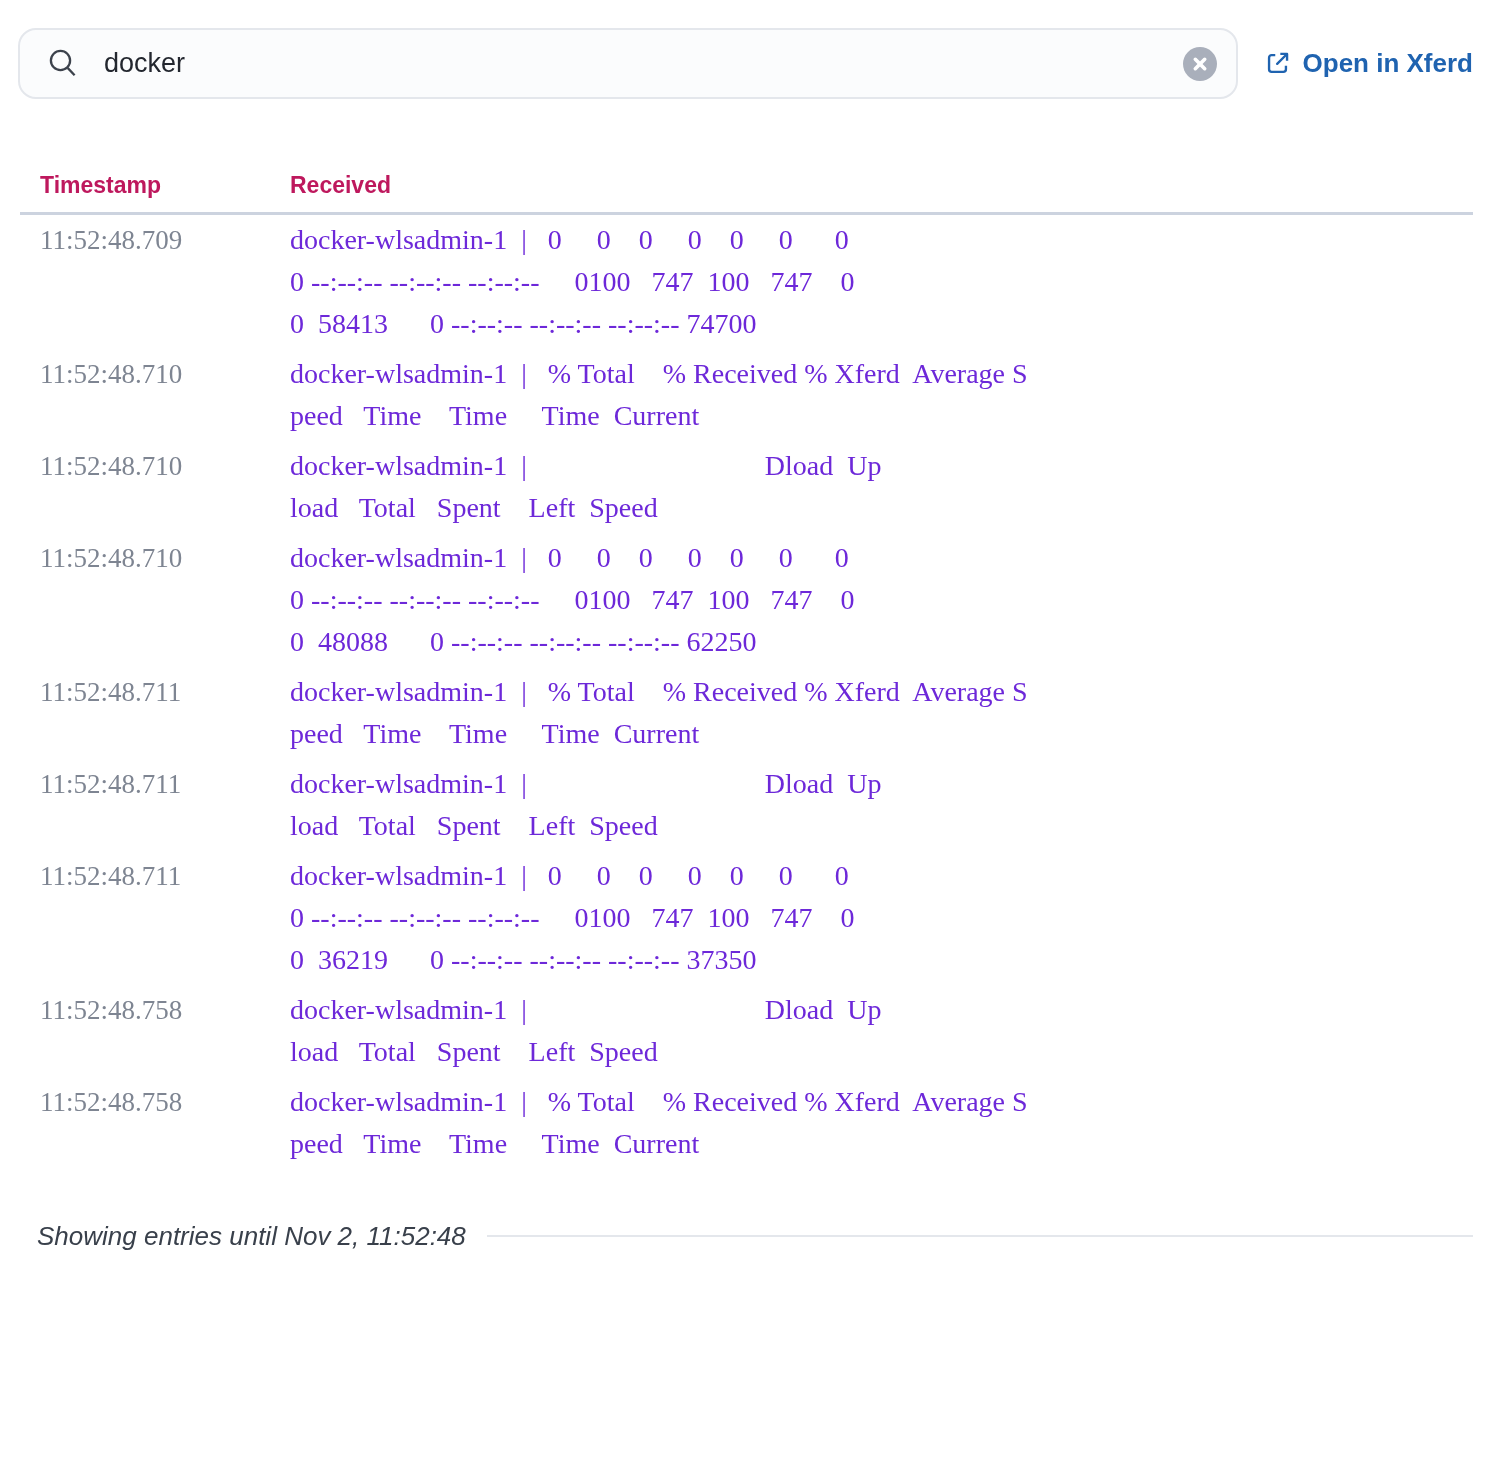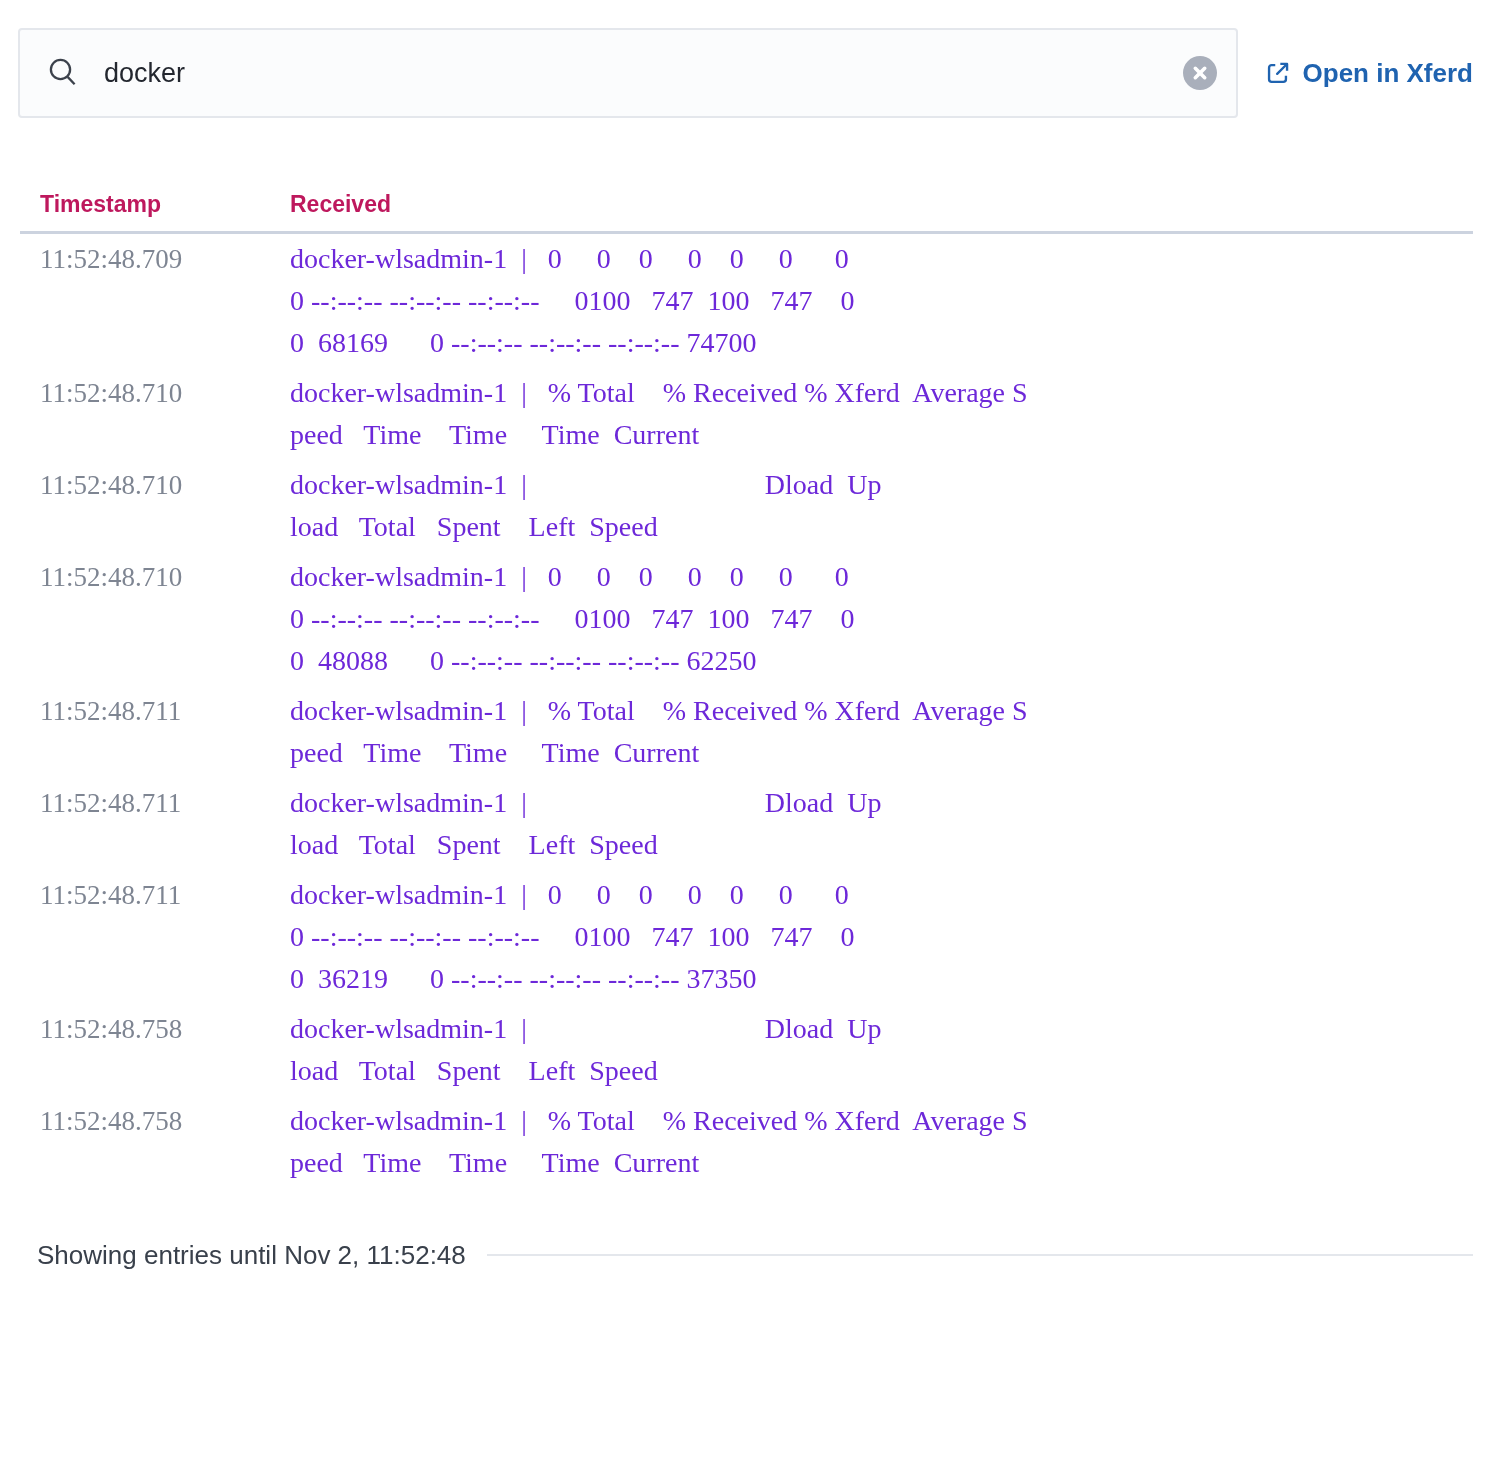--- a/index.html
+++ b/index.html
@@ -3,23 +3,23 @@
 <meta charset="utf-8">
 <style>
   html,body{margin:0;padding:0;}
   body{
     width:1512px;height:1480px;overflow:hidden;background:#ffffff;
     font-family:"Liberation Sans",sans-serif;position:relative;
   }
   
   .topbar{display:flex;align-items:center;margin:28px 39px 0 18px;gap:26px;}
   .search-box{
-    flex:1;height:90px;box-sizing:border-box;display:flex;align-items:center;
+    flex:1;height:71px;box-sizing:border-box;display:flex;align-items:center;
     gap:22px;padding:0 19px 0 26px;background:#fbfcfd;border:2px solid #e4e7ec;
-    border-radius:4px;
+    border-radius:18px;
   }
   .search-input{
     flex:1;border:none;outline:none;background:transparent;
     font-family:"Liberation Sans",sans-serif;font-size:27px;color:#23272f;
   }
   .clear-btn{
     width:34px;height:34px;flex:none;border:none;padding:0;background:transparent;
     cursor:pointer;display:flex;align-items:center;justify-content:center;
   }
   .open-logs{
@@ -36,21 +36,21 @@
   .row{display:grid;grid-template-columns:250px 1fr;padding:4px 0 4px 40px;}
   .ts{
     font-family:Liberation Serif, serif;
     font-size:27px;line-height:42px;color:#7e8592;
   }
   .msg-line{
     font-family:Liberation Serif, serif;
     font-size:28px;line-height:42px;color:#6d28d9;white-space:pre;
   }
   
-  .footer{display:flex;align-items:center;gap:21px;margin:52px 39px 0 37px;}
+  .footer{display:flex;align-items:center;gap:21px;margin:52px 39px 0 37px;font-style:italic;}
   .footer-text{font-size:26px;color:#39404b;white-space:nowrap;line-height:30px;}
   .footer-line{flex:1;border-top:2px solid #e4e7ec;}
 </style>
 </head>
 <body>
 
 <div class="topbar">
   <div class="search-box">
     <span style="display:flex;">
       <svg width="34" height="34" viewBox="0 0 34 34" fill="none">
@@ -86,21 +86,21 @@
   <div>Received</div>
 </div>
 <div class="head-divider"></div>
 
 <div class="rows" id="rows">
   <div class="row">
     <div class="ts">11:52:48.709</div>
     <div class="msg">
         <div class="msg-line">docker-wlsadmin-1  |   0     0    0     0    0     0      0</div>
         <div class="msg-line">0 --:--:-- --:--:-- --:--:--     0100   747  100   747    0</div>
-        <div class="msg-line">0  68169      0 --:--:-- --:--:-- --:--:-- 74700</div>
+        <div class="msg-line">0  58413      0 --:--:-- --:--:-- --:--:-- 74700</div>
       </div>
   </div>
 
   <div class="row">
     <div class="ts">11:52:48.710</div>
     <div class="msg">
         <div class="msg-line">docker-wlsadmin-1  |   % Total    % Received % Xferd  Average S</div>
         <div class="msg-line">peed   Time    Time     Time  Current</div>
       </div>
   </div>

